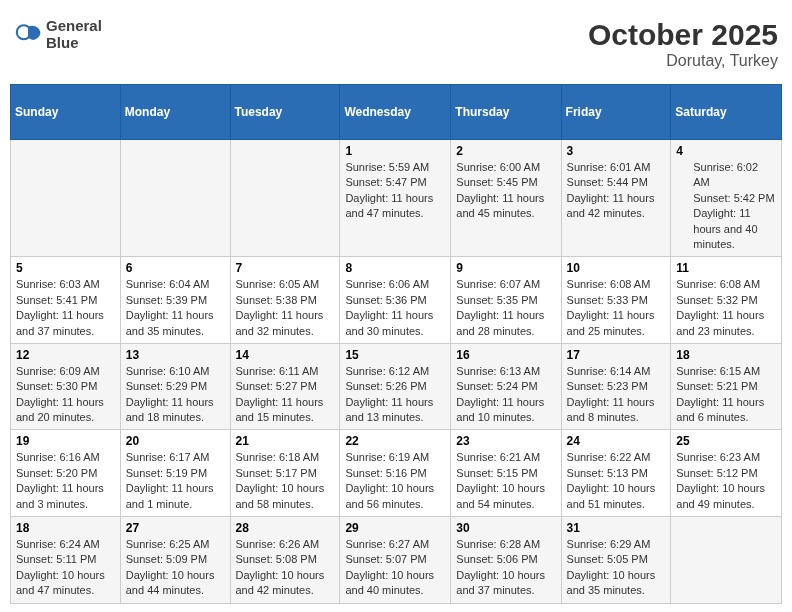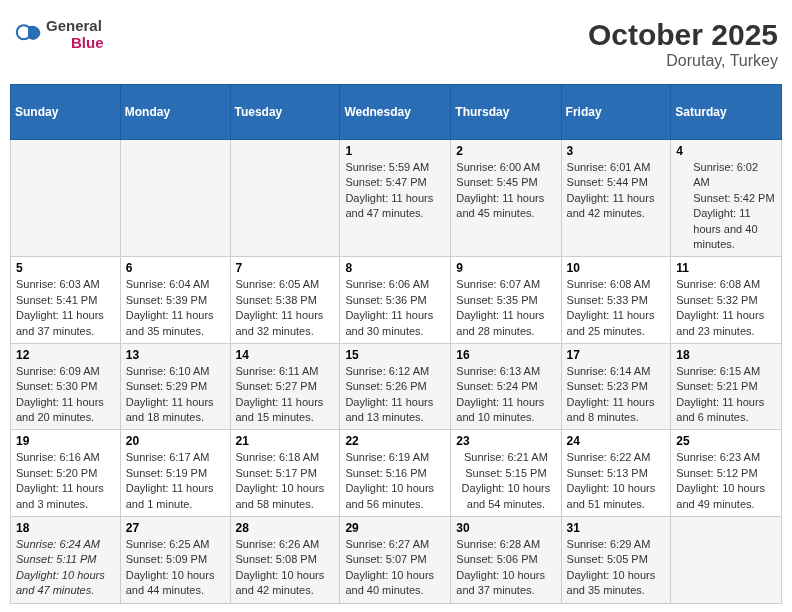--- a/index.html
+++ b/index.html
@@ -28,22 +28,21 @@
       line-height: 1.1;
     }
     .logo-general {
       font-size: 15px;
       font-weight: bold;
       color: #404040;
     }
     .logo-blue {
       font-size: 15px;
       font-weight: bold;
-      color: #be185d;
-      margin-left: 25px;
+      color: #404040;
     }
     .logo-icon {
       width: 28px;
       height: 28px;
       margin-right: 2px;
     }
     .title-block {
       text-align: right;
     }
     .month-title {
@@ -266,41 +265,41 @@
 Daylight: 10 hours and 58 minutes.</div>
         </td>
         <td>
           <span class="day-number">22</span>
           <div class="day-info" style="white-space: pre-line;">Sunrise: 6:19 AM
 Sunset: 5:16 PM
 Daylight: 10 hours and 56 minutes.</div>
         </td>
         <td>
           <span class="day-number">23</span>
-          <div class="day-info" style="white-space: pre-line; text-align: center;">Sunrise: 6:21 AM
+          <div class="day-info" style="white-space: pre-line;">Sunrise: 6:21 AM
 Sunset: 5:15 PM
 Daylight: 10 hours and 54 minutes.</div>
         </td>
         <td>
           <span class="day-number">24</span>
           <div class="day-info" style="white-space: pre-line;">Sunrise: 6:22 AM
 Sunset: 5:13 PM
 Daylight: 10 hours and 51 minutes.</div>
         </td>
         <td>
           <span class="day-number">25</span>
           <div class="day-info" style="white-space: pre-line;">Sunrise: 6:23 AM
 Sunset: 5:12 PM
 Daylight: 10 hours and 49 minutes.</div>
         </td>
       </tr>
       <tr>
         <td>
           <span class="day-number">18</span>
-          <div class="day-info" style="white-space: pre-line; font-style: italic;">Sunrise: 6:24 AM
+          <div class="day-info" style="white-space: pre-line;">Sunrise: 6:24 AM
 Sunset: 5:11 PM
 Daylight: 10 hours and 47 minutes.</div>
         </td>
         <td>
           <span class="day-number">27</span>
           <div class="day-info" style="white-space: pre-line;">Sunrise: 6:25 AM
 Sunset: 5:09 PM
 Daylight: 10 hours and 44 minutes.</div>
         </td>
         <td>

